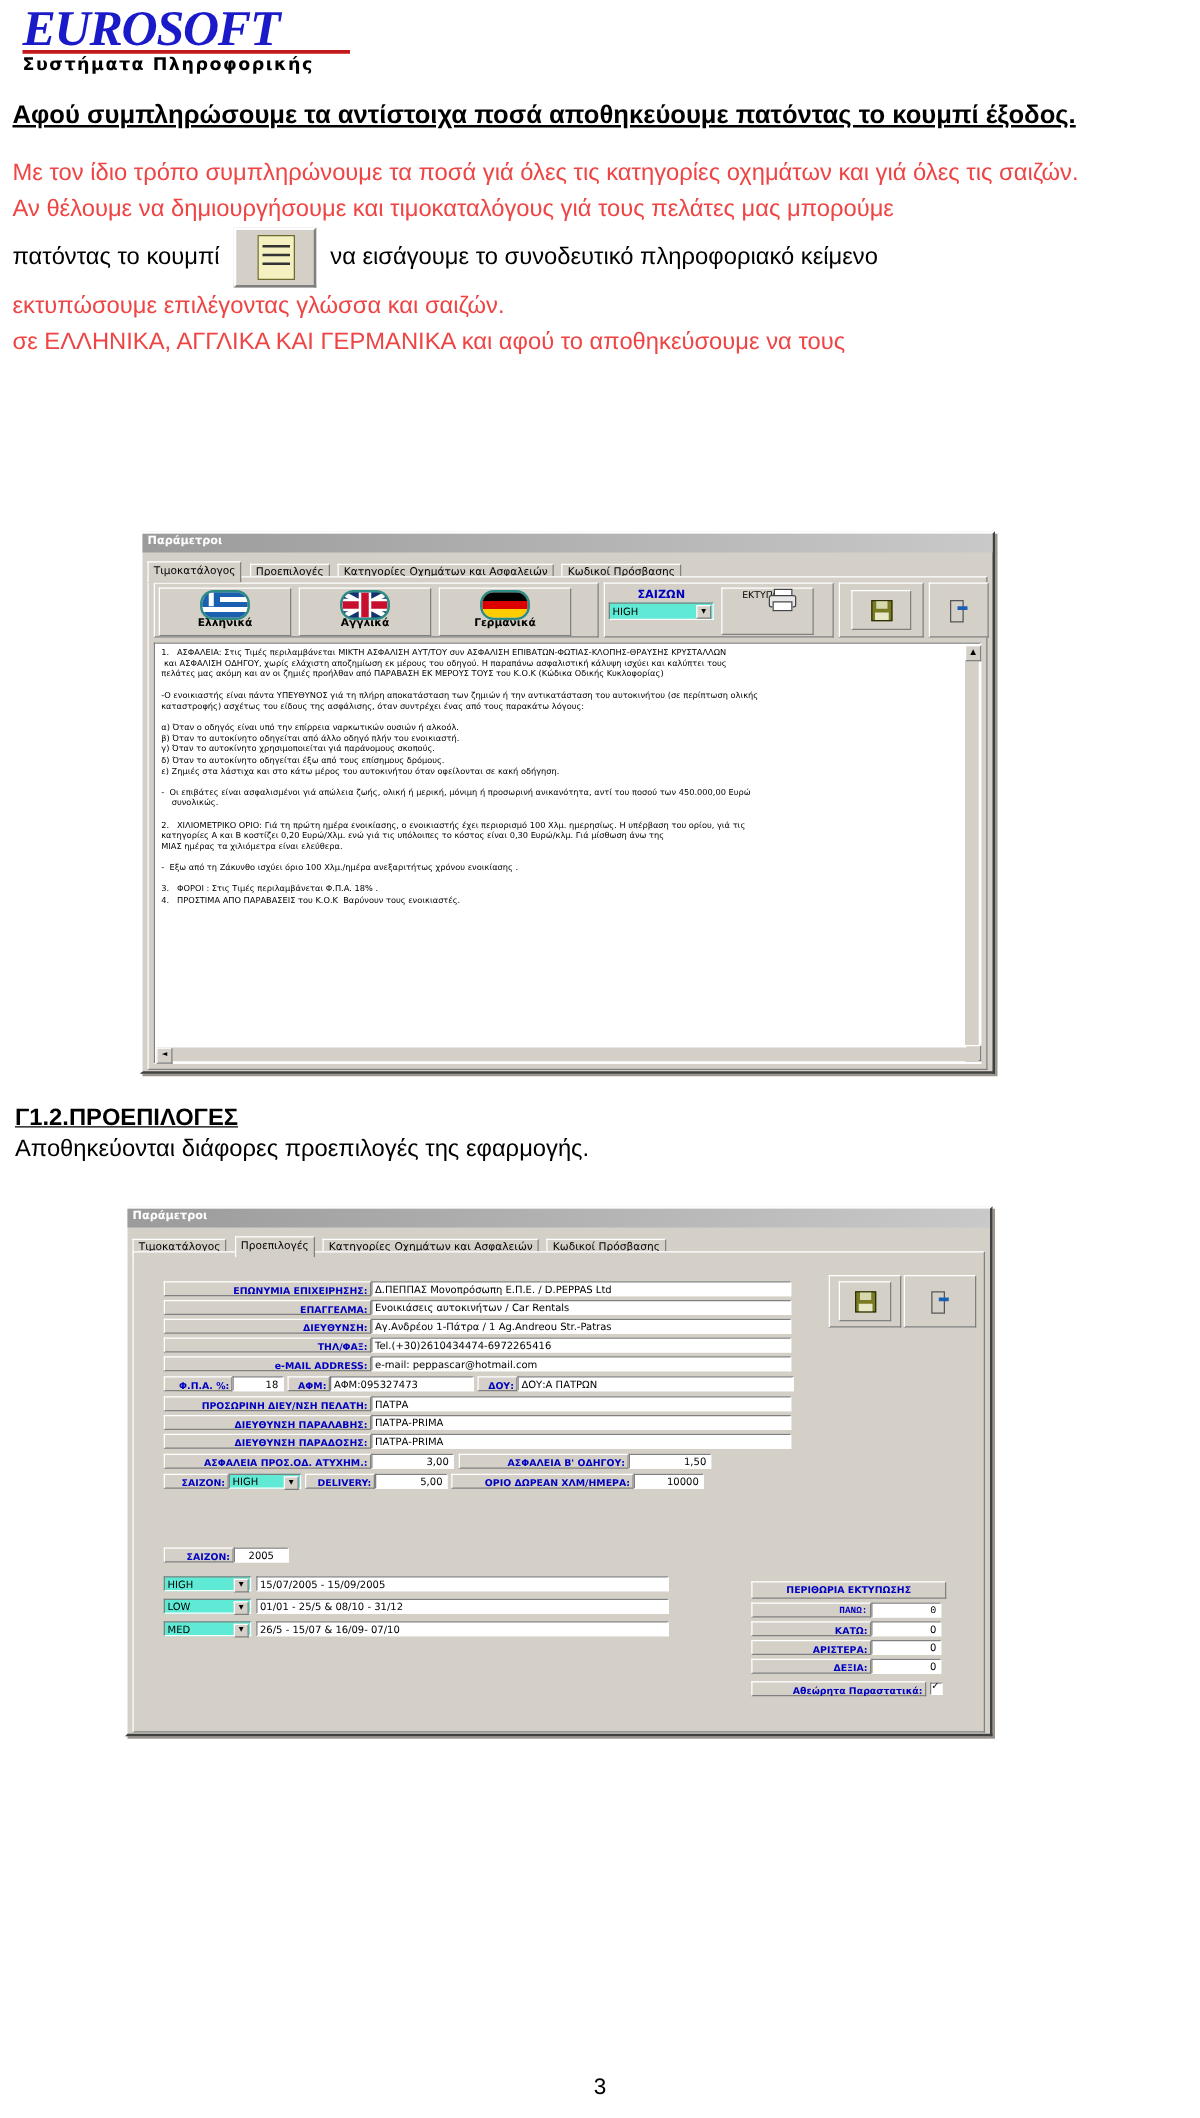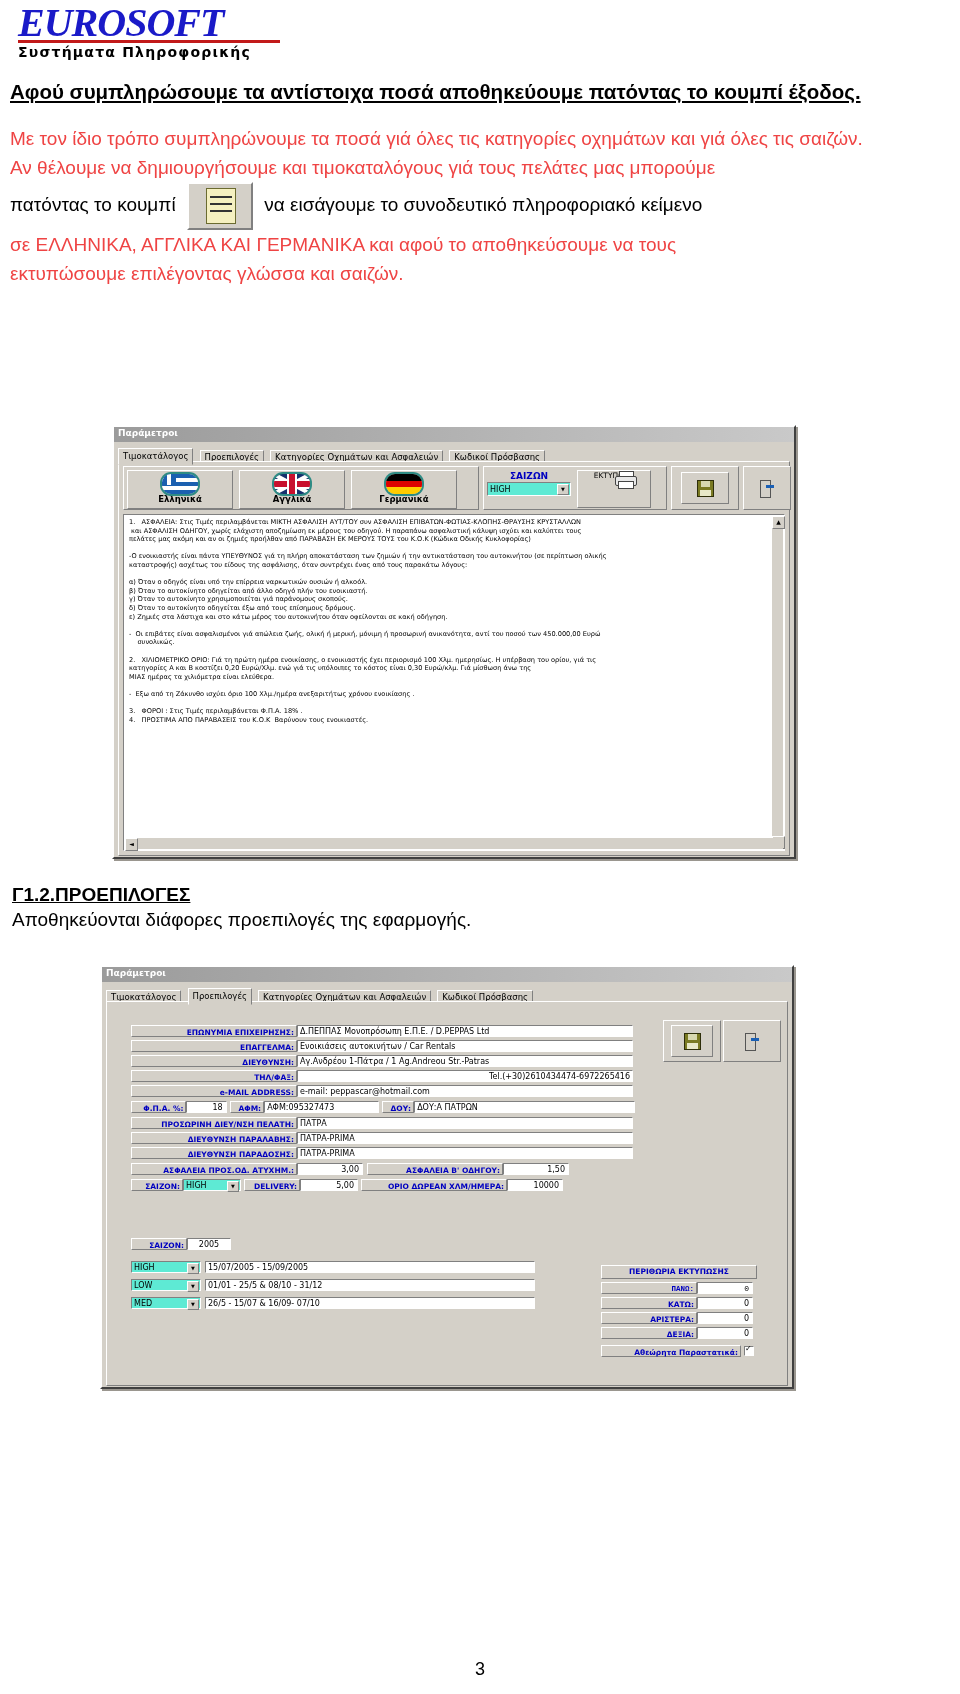--- a/index.html
+++ b/index.html
@@ -170,22 +170,22 @@
     <span>πατόντας το κουμπί</span>
     <span class="btn-glyph">
       <span class="page">
         <i style="top:7px"></i>
           <i style="top:14px"></i>
           <i style="top:21px"></i>
       </span>
     </span>
     <span>να εισάγουμε το συνοδευτικό πληροφοριακό κείμενο</span>
   </div>
+  <p class="p-norm">εκτυπώσουμε επιλέγοντας γλώσσα και σαιζών.</p>
   <p class="p-norm">σε ΕΛΛΗΝΙΚΑ, ΑΓΓΛΙΚΑ ΚΑΙ ΓΕΡΜΑΝΙΚΑ και αφού το αποθηκεύσουμε να τους</p>
-  <p class="p-norm">εκτυπώσουμε επιλέγοντας γλώσσα και σαιζών.</p>
 </div>
 
 <div class="win" style="left:112px;top:425px;width:680px;height:430px;">
   <div class="win-title">
     <span>Παράμετροι</span>
   </div>
   <div class="tabstrip">
     <span class="tab sel">Τιμοκατάλογος</span>
     <span class="tab">Προεπιλογές</span>
     <span class="tab">Κατηγορίες Οχημάτων και Ασφαλειών</span>
@@ -309,21 +309,21 @@
       <div class="frow">
         <div class="flabel" style="width:166px;">ΕΠΑΓΓΕΛΜΑ:</div>
         <div class="fval" style="width:336px;">Ενοικιάσεις αυτοκινήτων / Car Rentals</div>
       </div>
       <div class="frow">
         <div class="flabel" style="width:166px;">ΔΙΕΥΘΥΝΣΗ:</div>
         <div class="fval" style="width:336px;">Αγ.Ανδρέου 1-Πάτρα / 1 Ag.Andreou Str.-Patras</div>
       </div>
       <div class="frow">
         <div class="flabel" style="width:166px;">ΤΗΛ/ΦΑΞ:</div>
-        <div class="fval" style="width:336px;text-align:right;">Tel.(+30)2610434474-6972265416</div>
+        <div class="fval" style="width:336px;">Tel.(+30)2610434474-6972265416</div>
       </div>
       <div class="frow">
         <div class="flabel" style="width:166px;text-align:right;">e-MAIL ADDRESS:</div>
         <div class="fval" style="width:336px;">e-mail: peppascar@hotmail.com</div>
       </div>
 
       <div class="frow" style="margin-top:2px;">
         <div class="flabel" style="width:58px;">Φ.Π.Α. %:</div>
         <div class="numbox" style="width:42px;">18</div>
         <div class="flabel" style="width:36px;margin-left:3px;">ΑΦΜ:</div>

